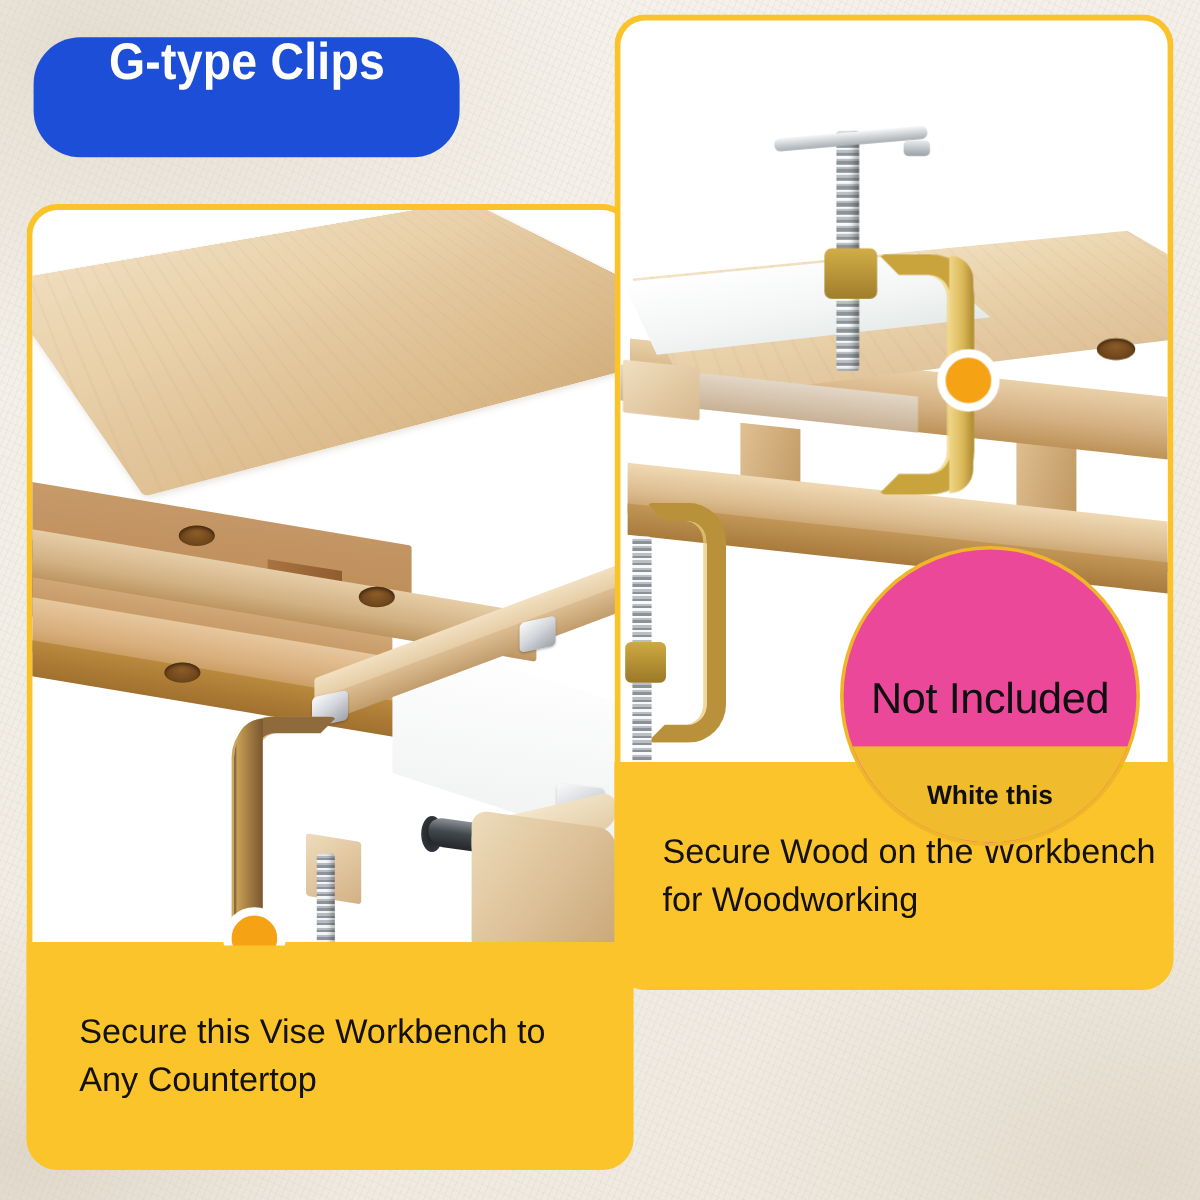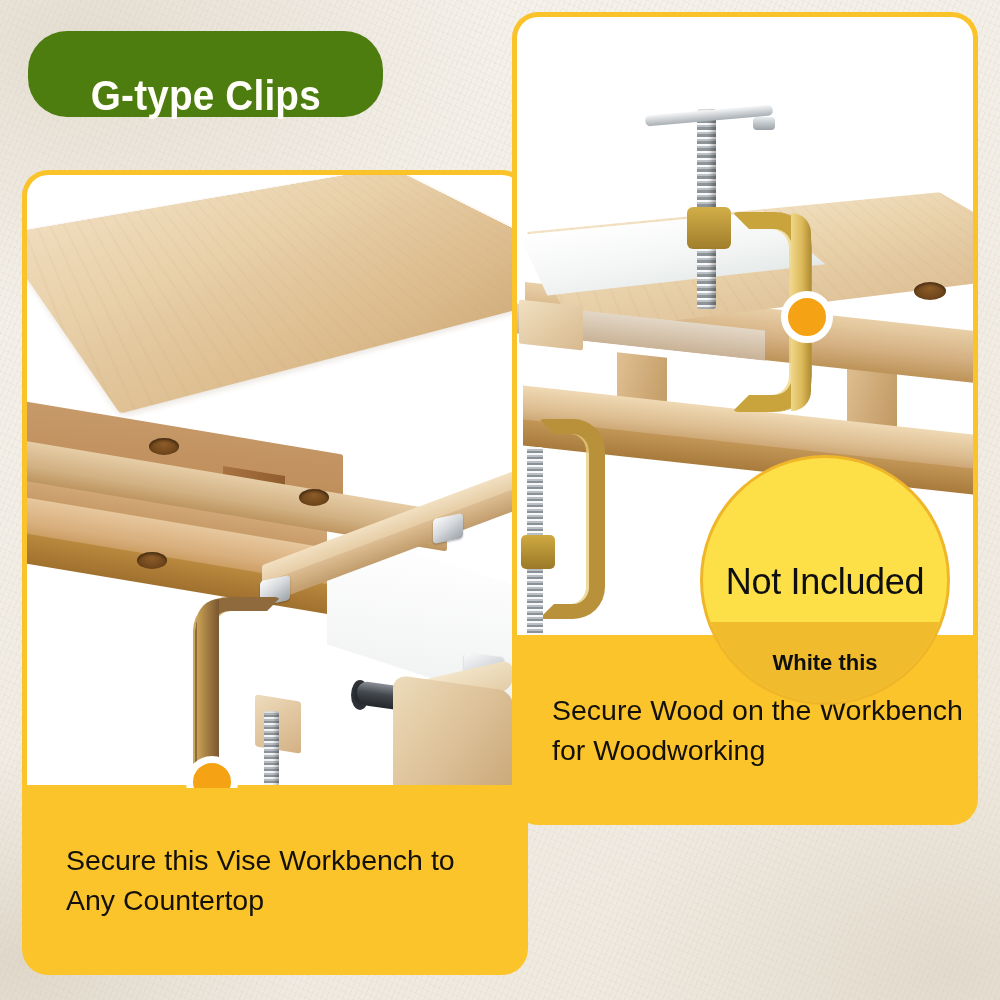--- a/index.html
+++ b/index.html
@@ -17,23 +17,23 @@
       radial-gradient(ellipse 60% 40% at 8% 4%, rgba(214,203,186,.55), transparent 70%),
       radial-gradient(ellipse 50% 35% at 95% 97%, rgba(214,203,186,.5), transparent 70%),
       radial-gradient(ellipse 40% 30% at 2% 96%, rgba(208,196,178,.5), transparent 70%),
       repeating-linear-gradient(113deg, rgba(205,193,175,.17) 0 1px, transparent 1px 5px),
       repeating-linear-gradient(24deg, rgba(205,193,175,.13) 0 1px, transparent 1px 7px),
       linear-gradient(160deg,#f6f3ed 0%,#f1ede5 50%,#efe9df 100%);
   }
 
   
   #title-pill {
-    position:absolute; left:28px; top:31px; width:355px; height:86px;
-    background:#4d7c0f; border-radius:39px; z-index:30;
-    display:flex; align-items:flex-end; justify-content:center;
+    position:absolute; left:28px; top:31px; width:355px; height:100px;
+    background:#1d4ed8; border-radius:39px; z-index:30;
+    display:flex; align-items:flex-start; justify-content:center;
   }
   #title-text {
     color:#fffdf8; font-size:43px; font-weight:bold;
     letter-spacing:.2px; transform:scaleX(.9);
     font-family:"Liberation Sans", sans-serif;
     white-space:nowrap; line-height:1;
   }
 
   
   .panel { position:absolute; }
@@ -360,21 +360,21 @@
     position:absolute; width:52px; height:52px; border-radius:50%;
     background:#f5a214; border:7px solid #ffffff; z-index:20;
   }
   #dot-left  { left:159px; top:581px; }
   #dot-right { left:264px; top:274px; }
 
   
   #badge-not-included {
     position:absolute; left:700px; top:455px; width:250px; height:250px;
     border-radius:50%; overflow:hidden;
-    background:#fde047; border:3px solid #f0b62a;
+    background:#ec4899; border:3px solid #f0b62a;
     z-index:25;
   }
   #badge-fill {
     position:absolute; left:0; right:0; bottom:0; height:80px;
     background:#f0bb2d;
   }
   #badge-title {
     position:absolute; left:0; right:0; top:103px;
     text-align:center; font-size:36px; color:#0f0f0f; font-weight:normal;
     letter-spacing:-.3px;

